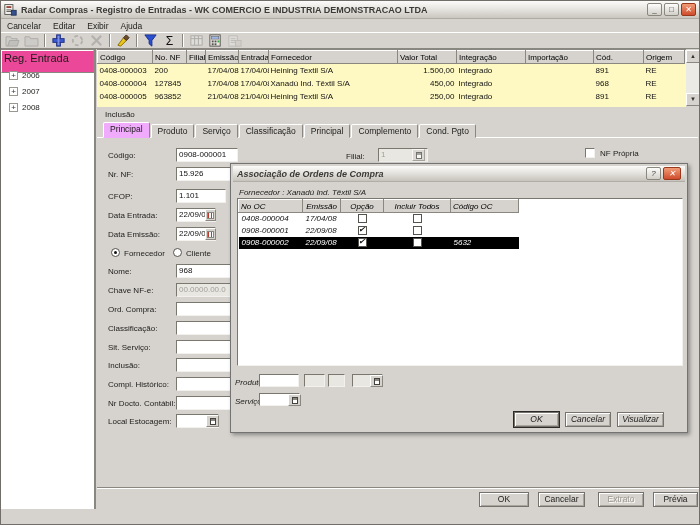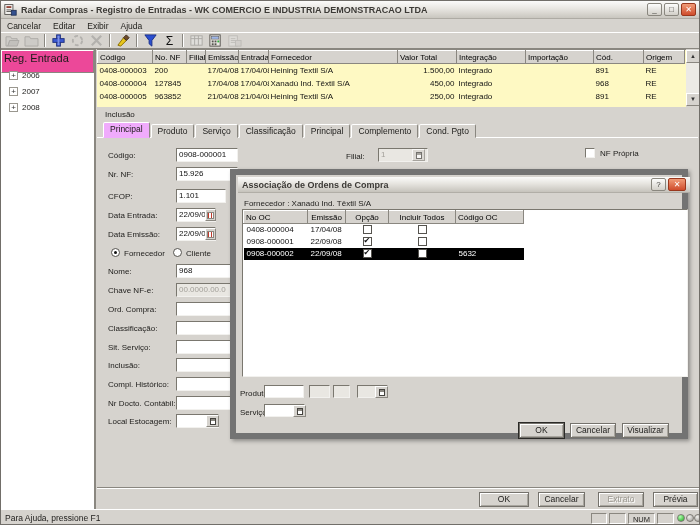--- a/index.html
+++ b/index.html
@@ -62,22 +62,22 @@
   .radio{position:absolute;width:9px;height:9px;border-radius:50%;border:1px solid #55534e;background:#fff;}
   .radio.sel::after{content:"";position:absolute;left:2px;top:2px;width:3px;height:3px;border-radius:50%;background:#111;}
   .checkbox{position:absolute;width:10px;height:10px;background:#fff;border:1px solid;border-color:#7a776f #f2f1ee #f2f1ee #7a776f;}
   .btn{position:absolute;height:15px;background:#d6d3ce;border:1px solid #75726c;
     box-shadow:inset 1px 1px 0 #fff,inset -1px -1px 0 #a8a59e;font-size:8.5px;color:#1d1c1a;
     text-align:center;line-height:13px;}
   .btn.default{box-shadow:inset 1px 1px 0 #fff,inset -1px -1px 0 #a8a59e,0 0 0 1px #2b2a27;}
   .btn.disabled{color:#9a978f;text-shadow:1px 1px 0 #fff;}
   .hline{position:absolute;border-top:1px solid #8a8780;border-bottom:1px solid #fff;}
   
-  .dialog{position:absolute;left:229px;top:168px;width:458px;height:270px;background:#d6d3ce;
-    border:6px solid #737373;box-shadow:2px 2px 4px rgba(0,0,0,.35);z-index:10;}
+  .dialog{position:absolute;left:229px;top:162px;width:458px;height:270px;background:#d6d3ce;
+    border:1px solid #737373;box-shadow:2px 2px 4px rgba(0,0,0,.35);z-index:10;font-style:italic;}
   .dlg-titlebar{position:absolute;left:2px;top:2px;width:452px;height:16px;
     background:linear-gradient(180deg,#fbfbfa 0%,#e6e4df 45%,#c6c3bc 100%);
     display:flex;align-items:center;padding:0 4px;border-bottom:1px solid #b1aea7;}
   .dlg-title{font-size:9px;font-weight:bold;color:#3c3a36;flex:1;white-space:nowrap;overflow:hidden;}
   table.ocgrid{border-collapse:collapse;table-layout:fixed;width:446px;}
   table.ocgrid th{background:#d6d3ce;border:1px solid;border-color:#fff #8a8780 #8a8780 #fff;
     font-size:8px;font-weight:normal;padding:0 2px;height:13px;overflow:hidden;white-space:nowrap;text-align:center;}
   table.ocgrid th.l{text-align:left;}
   table.ocgrid th.filler{background:#fff;border:none;}
   table.ocgrid td{font-size:8px;height:12px;padding:0 3px;overflow:hidden;white-space:nowrap;color:#111;}
@@ -370,30 +370,20 @@
 
   <div class="checkbox" style="left:584px;top:147px"></div>
   <div class="flabel" style="left:599px;top:148px">NF Própria</div>
 
   <div class="hline" style="left:96px;top:486px;width:604px"></div>
   <div class="btn" style="left:478px;top:491px;width:50px">OK</div>
   <div class="btn" style="left:537px;top:491px;width:47px">Cancelar</div>
   <div class="btn disabled" style="left:597px;top:491px;width:46px">Extrato</div>
   <div class="btn" style="left:652px;top:491px;width:45px">Prévia</div>
 
-  <div class="statusbar">
-    <span class="sb-text">Para Ajuda, pressione F1</span>
-    <div class="sb-panel" style="left:590px;width:16px"></div>
-    <div class="sb-panel" style="left:608px;width:17px"></div>
-    <div class="sb-panel" style="left:627px;width:27px">NUM</div>
-    <div class="sb-panel" style="left:656px;width:17px"></div>
-    <div class="led green" style="left:676px"></div>
-    <div class="led gray" style="left:685px"></div>
-    <div class="led gray" style="left:693px"></div>
-  </div>
 
   <div class="dialog">
     <div class="dlg-titlebar">
       <span class="dlg-title">Associação de Ordens de Compra</span>
       <div class="wbtn" style="width:15px">?</div>
       <div class="wbtn close" style="width:18px">✕</div>
     </div>
     <div class="flabel" style="left:8px;top:24px">Fornecedor : Xanadú Ind. Têxtil S/A</div>
     <div style="position:absolute;left:6px;top:34px;width:446px;height:168px;background:#fff;border:1px solid;border-color:#7a776f #f2f1ee #f2f1ee #7a776f;overflow:hidden">
       <div id="oc-grid-host">

